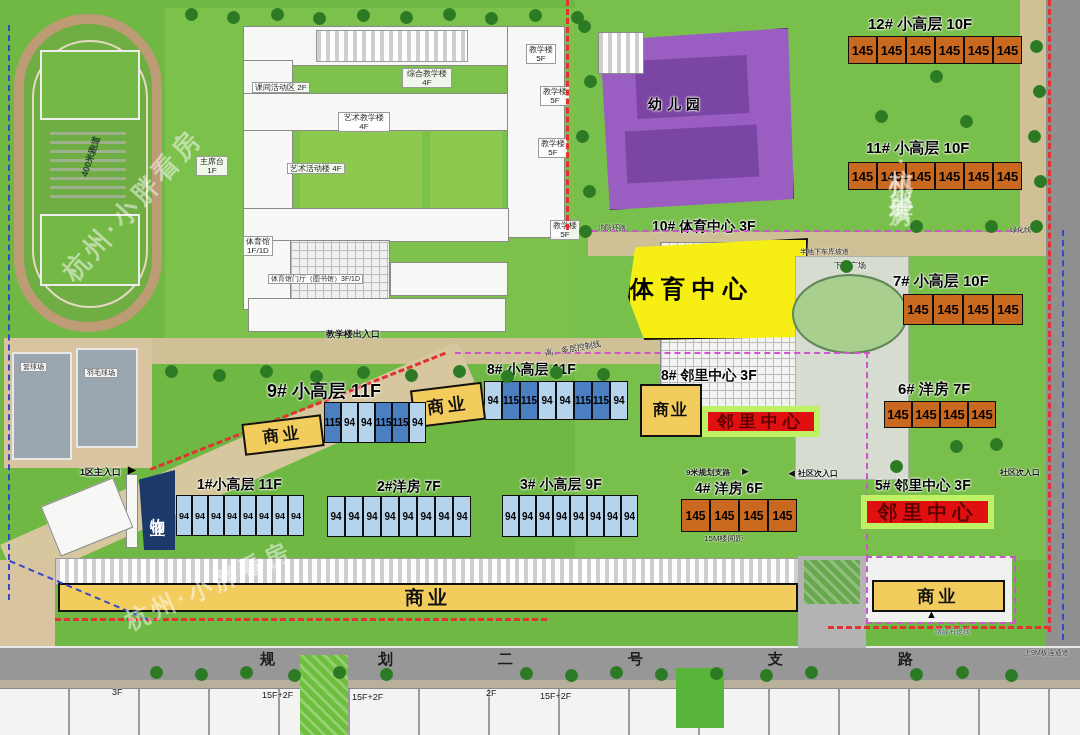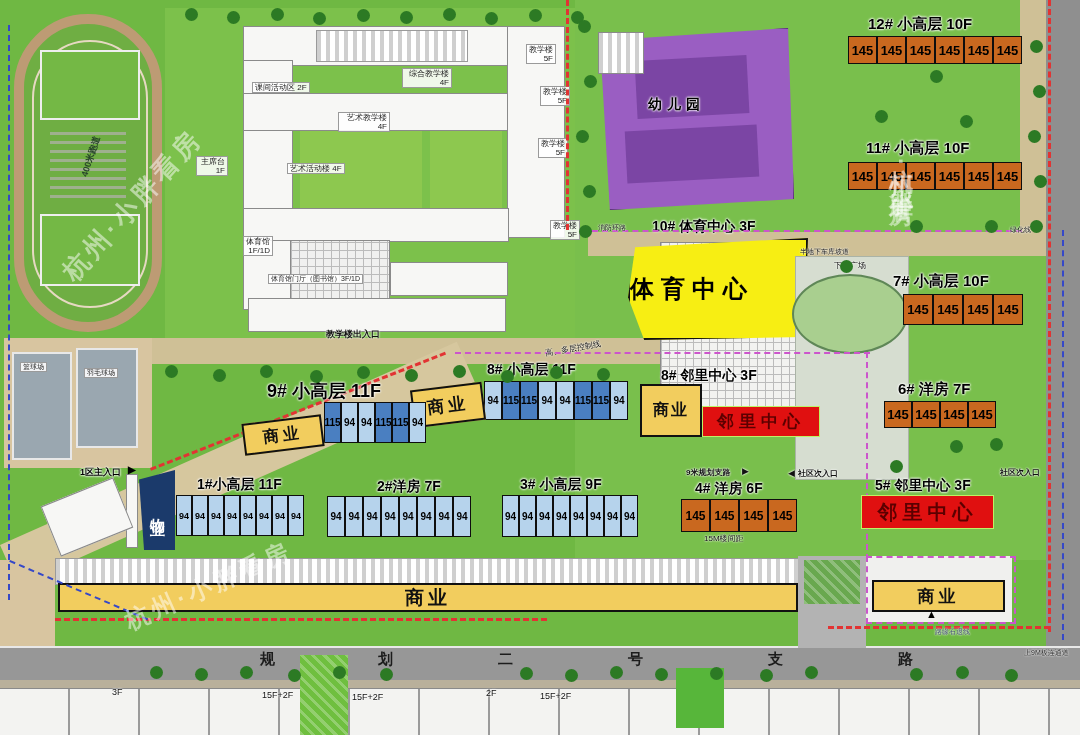--- a/index.html
+++ b/index.html
@@ -5,32 +5,32 @@
   html,body{margin:0;padding:0;background:#555;}
   #stage{position:relative;width:1080px;height:735px;overflow:hidden;
          background:#6fb843;font-family:"Liberation Sans",sans-serif;}
   .abs{position:absolute;}
   .road{position:absolute;background:#cfc096;}
   .bld{position:absolute;background:#f7f7f5;border:1.5px solid #8a8a8a;box-sizing:border-box;}
   .grn{position:absolute;background:#8dc84f;}
   .lbl{position:absolute;font-weight:bold;color:#000;white-space:nowrap;
        text-shadow:0 0 2px #fff,0 0 2px #fff,0 0 3px #fff;}
   .chip{position:absolute;background:rgba(255,255,255,.88);color:#222;border:1px solid #9a9a9a;
-        font-size:8px;line-height:1.15;padding:0 2px;text-align:right;white-space:nowrap;}
+        font-size:8px;line-height:1.15;padding:0 2px;text-align:center;white-space:nowrap;}
   .tiny{position:absolute;color:#111;font-size:7px;white-space:nowrap;text-shadow:0 0 2px #fff,0 0 2px #fff;}
   .urow{position:absolute;display:flex;}
   .unit{box-sizing:border-box;border:1.5px solid #0e0e0e;display:flex;align-items:center;
         justify-content:center;font-weight:bold;color:#000;width:var(--w);height:var(--h);
         font-size:var(--fs);flex:none;}
   .u94{background:#b6d3ec;}
   .u115{background:#4a7fc1;}
   .u145{background:#c9681f;}
   .ybox{position:absolute;background:#f2cd5e;border:2px solid #111;display:flex;align-items:center;
         justify-content:center;font-weight:bold;color:#111;box-sizing:border-box;letter-spacing:4px;}
-  .rbox{position:absolute;background:#e01010;border:1px solid #bef264;display:flex;align-items:center;
+  .rbox{position:absolute;background:#e01010;border:6px solid #bef264;display:flex;align-items:center;
         justify-content:center;font-weight:bold;color:#5c0000;box-sizing:border-box;letter-spacing:5px;text-align:right;}
   .dash-r{position:absolute;border-top:3px dashed #e23333;}
   .dash-rv{position:absolute;border-left:3px dashed #e23333;}
   .dash-b{position:absolute;border-left:2px dashed #3548c8;}
   .dash-bh{position:absolute;border-top:2px dashed #3548c8;}
   .dash-m{position:absolute;border-top:2px dashed #cc55cc;}
   .dash-mv{position:absolute;border-left:2px dashed #cc55cc;}
   .tg{position:absolute;width:13px;height:13px;border-radius:50%;background:#2c7a24;}
   .wm{position:absolute;color:rgba(255,255,255,.5);font-weight:bold;letter-spacing:4px;white-space:nowrap;}
   .hatchv{background-image:repeating-linear-gradient(90deg,#cfcfcf 0 4px,#ffffff 4px 9px);}

